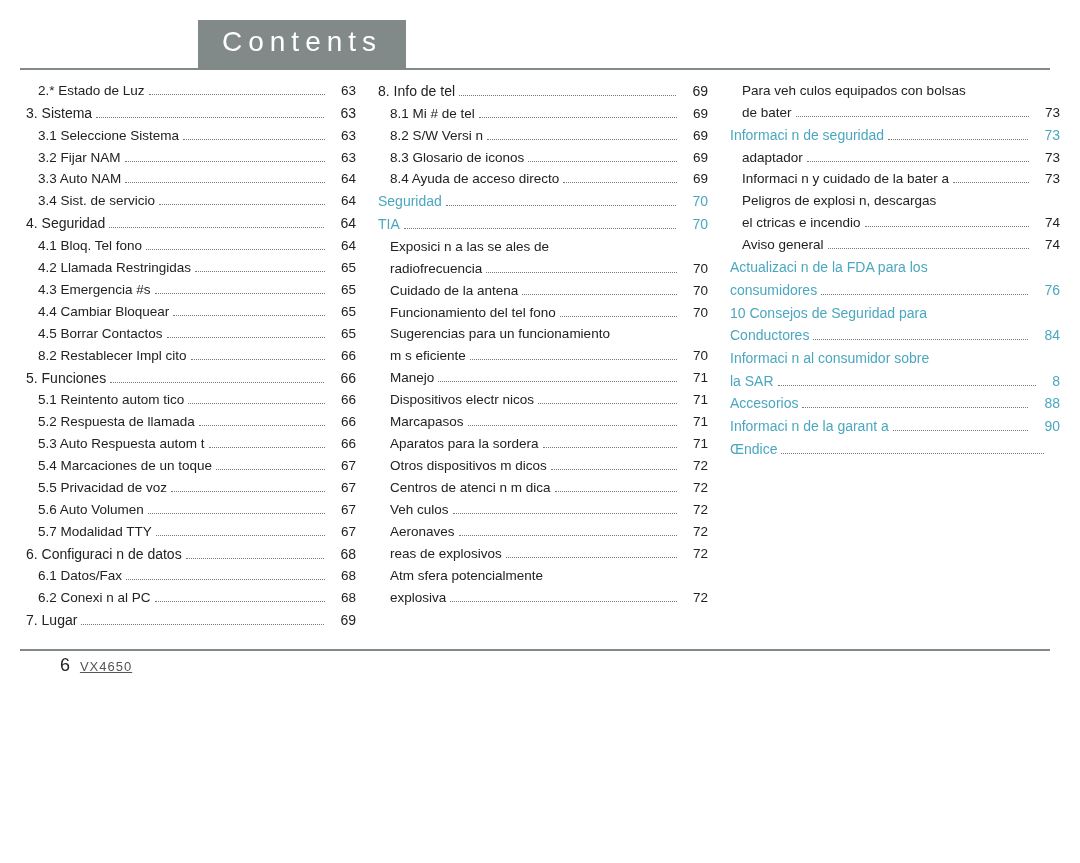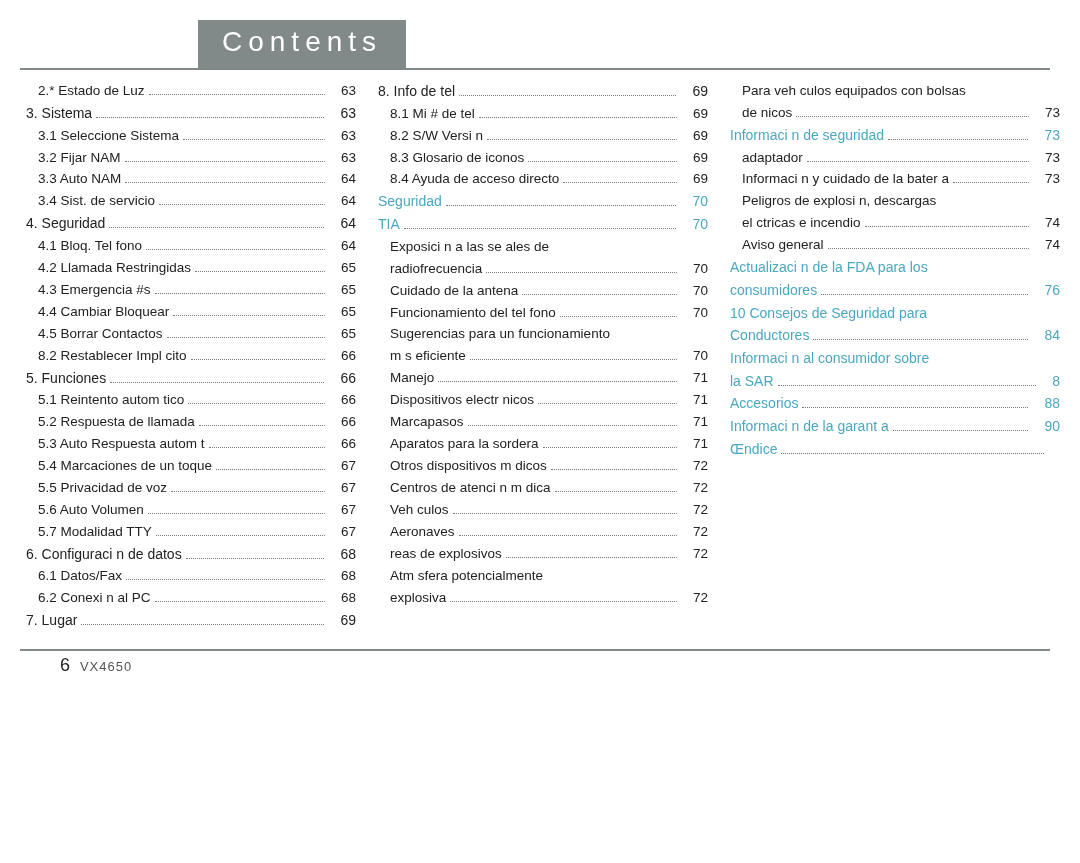--- a/index.html
+++ b/index.html
@@ -66,21 +66,21 @@
     border-top: 2px solid #828a89;
     margin: 16px 20px 4px 20px;
     width: 1030px;
   }
   .footer {
     padding-left: 60px;
     font-size: 14px;
     color: #333;
   }
   .footer .pno { font-size: 18px; color:#222; margin-right:6px;}
-  .footer .model { letter-spacing:1px; font-size:13px; color:#555;}
+  .footer .model { letter-spacing:1px; font-size:13px; color:#555;text-decoration:underline;}
 </style>
 </head>
 <body>
 
 <div class="header-bar">
   <div class="header-left"></div>
   <div class="header-title-box">Contents</div>
 </div>
 <hr class="header-rule">
 
@@ -326,21 +326,21 @@
         <span class="label">explosiva</span>
         <span class="dots"></span>
         <span class="page">72</span>
       </div>
     </div>
   <div class="col" id="col3">
       <div class="entry lvl2">
         <span class="label">Para veh culos equipados con bolsas</span>
       </div>
       <div class="entry lvl2">
-        <span class="label">de nicos</span>
+        <span class="label">de bater</span>
         <span class="dots"></span>
         <span class="page">73</span>
       </div>
       <div class="entry lvl1 blue">
         <span class="label">Informaci n de seguridad</span>
         <span class="dots"></span>
         <span class="page">73</span>
       </div>
       <div class="entry lvl2">
         <span class="label">adaptador</span>

